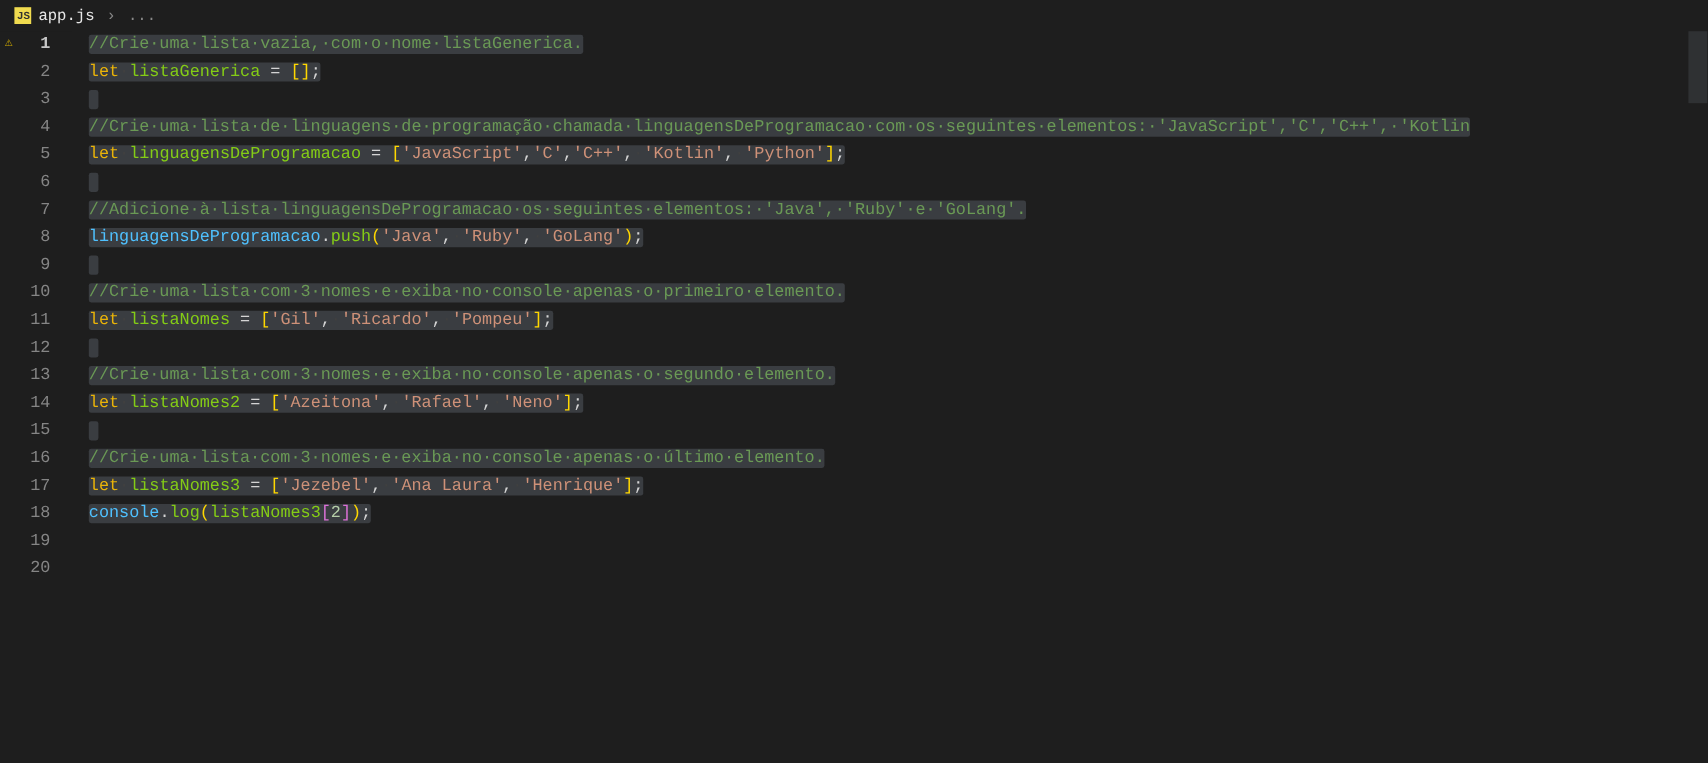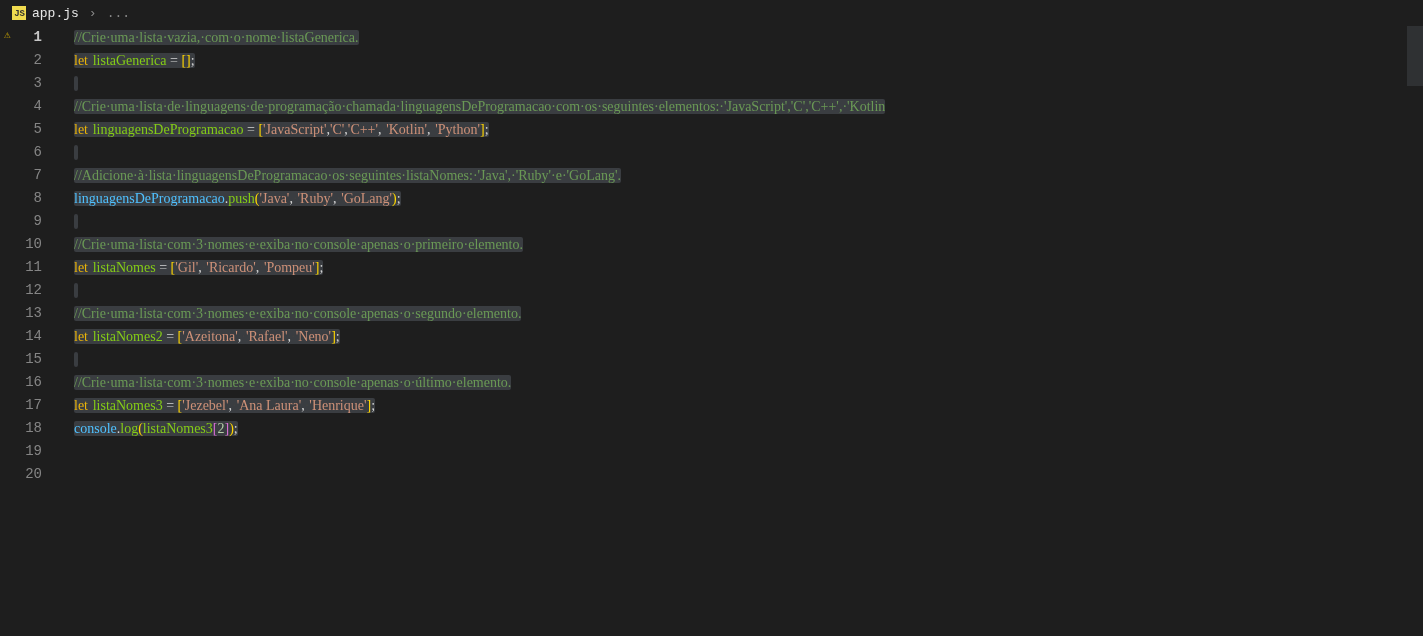--- a/index.html
+++ b/index.html
@@ -64,21 +64,21 @@
       font-size: 11px;
     }
     .ln { height: 23px; line-height: 23px; }
     .ln.active { color: #c6c6c6; font-weight: bold; }
     .code {
       flex: 1;
       padding-left: 14px;
       overflow: hidden;
     }
     .line { height: 23px; line-height: 23px; white-space: pre; }
-    .hl { background: #3a3d41; border-radius: 2px; font-family: Liberation Serif, serif; }
+    .hl { background: #3a3d41; border-radius: 2px; }
     .c-comment { color: #6a9955; }
     .c-keyword { color: #eab308; }
     .c-var { color: #84cc16; }
     .c-punct { color: #d4d4d4; }
     .c-bracket1 { color: #ffd700; }
     .c-bracket2 { color: #da70d6; }
     .c-string { color: #ce9178; }
     .c-func { color: #84cc16; }
     .c-obj { color: #4fc1ff; }
     .c-num { color: #b5cea8; }
@@ -130,21 +130,21 @@
     <div class="ln">20</div>
   </div>
 
   <div class="code">
     <div class="line"><span class="hl"><span class="c-comment">//Crie·uma·lista·vazia,·com·o·nome·listaGenerica.</span></span></div>
     <div class="line"><span class="hl"><span class="c-keyword">let</span><span class="ws">·</span><span class="c-var">listaGenerica</span><span class="c-punct"> = </span><span class="c-bracket1">[]</span><span class="c-punct">;</span></span></div>
     <div class="line"><span class="hl"> </span></div>
     <div class="line"><span class="hl"><span class="c-comment">//Crie·uma·lista·de·linguagens·de·programação·chamada·linguagensDeProgramacao·com·os·seguintes·elementos:·'JavaScript','C','C++',·'Kotlin</span></span></div>
     <div class="line"><span class="hl"><span class="c-keyword">let</span><span class="ws">·</span><span class="c-var">linguagensDeProgramacao</span><span class="c-punct"> = </span><span class="c-bracket1">[</span><span class="c-string">'JavaScript'</span><span class="c-punct">,</span><span class="c-string">'C'</span><span class="c-punct">,</span><span class="c-string">'C++'</span><span class="c-punct">,</span><span class="ws">·</span><span class="c-string">'Kotlin'</span><span class="c-punct">,</span><span class="ws">·</span><span class="c-string">'Python'</span><span class="c-bracket1">]</span><span class="c-punct">;</span></span></div>
     <div class="line"><span class="hl"> </span></div>
-    <div class="line"><span class="hl"><span class="c-comment">//Adicione·à·lista·linguagensDeProgramacao·os·seguintes·listaNomes:·'Java',·'Ruby'·e·'GoLang'.</span></span></div>
+    <div class="line"><span class="hl"><span class="c-comment">//Adicione·à·lista·linguagensDeProgramacao·os·seguintes·elementos:·'Java',·'Ruby'·e·'GoLang'.</span></span></div>
     <div class="line"><span class="hl"><span class="c-obj">linguagensDeProgramacao</span><span class="c-punct">.</span><span class="c-func">push</span><span class="c-bracket1">(</span><span class="c-string">'Java'</span><span class="c-punct">,</span><span class="ws">·</span><span class="c-string">'Ruby'</span><span class="c-punct">,</span><span class="ws">·</span><span class="c-string">'GoLang'</span><span class="c-bracket1">)</span><span class="c-punct">;</span></span></div>
     <div class="line"><span class="hl"> </span></div>
     <div class="line"><span class="hl"><span class="c-comment">//Crie·uma·lista·com·3·nomes·e·exiba·no·console·apenas·o·primeiro·elemento.</span></span></div>
     <div class="line"><span class="hl"><span class="c-keyword">let</span><span class="ws">·</span><span class="c-var">listaNomes</span><span class="c-punct"> = </span><span class="c-bracket1">[</span><span class="c-string">'Gil'</span><span class="c-punct">,</span><span class="ws">·</span><span class="c-string">'Ricardo'</span><span class="c-punct">,</span><span class="ws">·</span><span class="c-string">'Pompeu'</span><span class="c-bracket1">]</span><span class="c-punct">;</span></span></div>
     <div class="line"><span class="hl"> </span></div>
     <div class="line"><span class="hl"><span class="c-comment">//Crie·uma·lista·com·3·nomes·e·exiba·no·console·apenas·o·segundo·elemento.</span></span></div>
     <div class="line"><span class="hl"><span class="c-keyword">let</span><span class="ws">·</span><span class="c-var">listaNomes2</span><span class="c-punct"> = </span><span class="c-bracket1">[</span><span class="c-string">'Azeitona'</span><span class="c-punct">,</span><span class="ws">·</span><span class="c-string">'Rafael'</span><span class="c-punct">,</span><span class="ws">·</span><span class="c-string">'Neno'</span><span class="c-bracket1">]</span><span class="c-punct">;</span></span></div>
     <div class="line"><span class="hl"> </span></div>
     <div class="line"><span class="hl"><span class="c-comment">//Crie·uma·lista·com·3·nomes·e·exiba·no·console·apenas·o·último·elemento.</span></span></div>
     <div class="line"><span class="hl"><span class="c-keyword">let</span><span class="ws">·</span><span class="c-var">listaNomes3</span><span class="c-punct"> = </span><span class="c-bracket1">[</span><span class="c-string">'Jezebel'</span><span class="c-punct">,</span><span class="ws">·</span><span class="c-string">'Ana Laura'</span><span class="c-punct">,</span><span class="ws">·</span><span class="c-string">'Henrique'</span><span class="c-bracket1">]</span><span class="c-punct">;</span></span></div>

